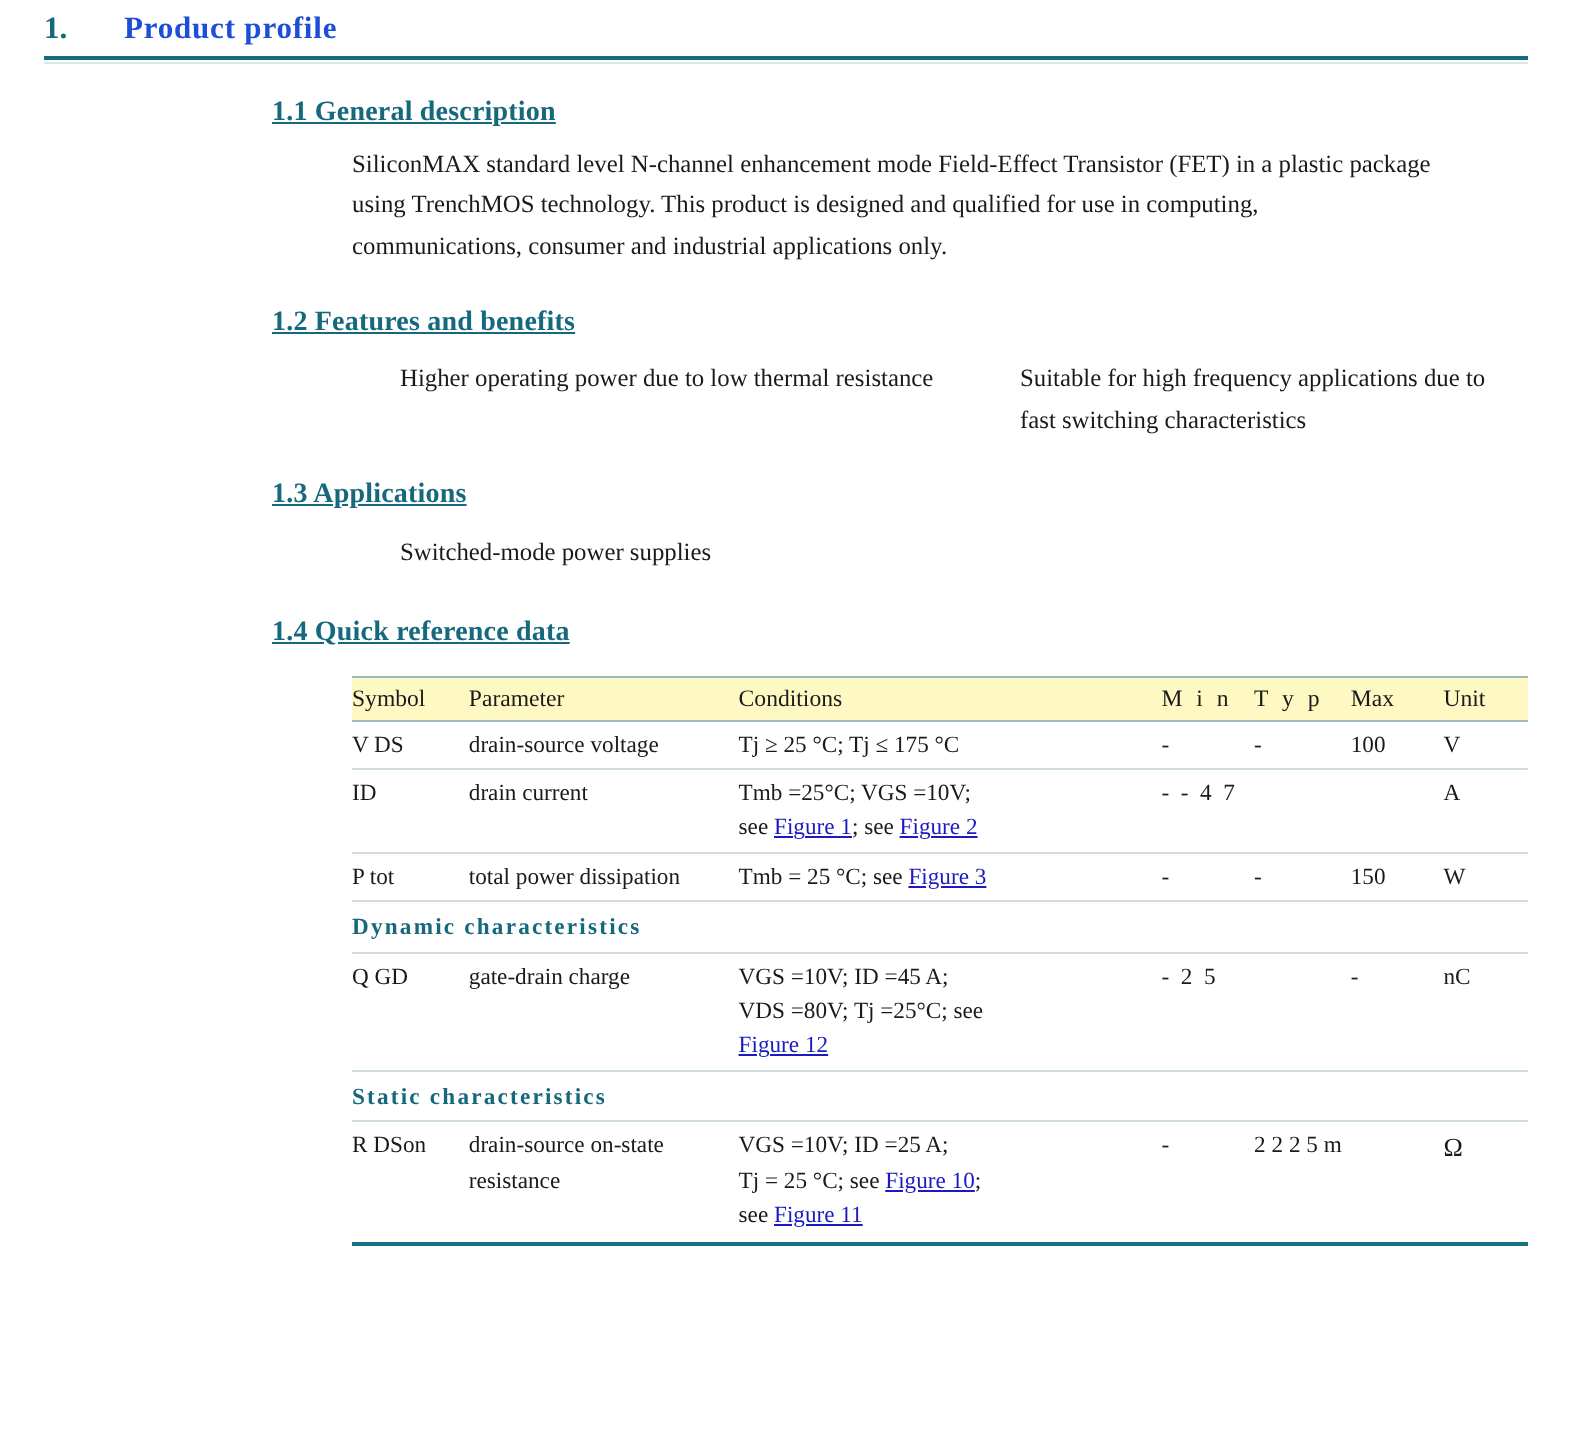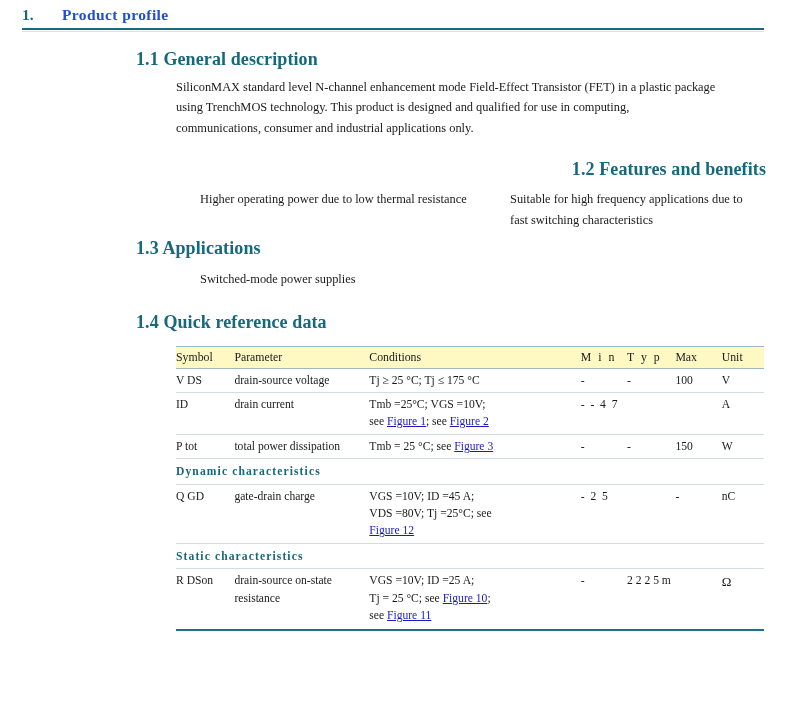--- a/index.html
+++ b/index.html
@@ -44,29 +44,30 @@
     margin: 1px 22px 0 22px;
     border-top: 1px solid #d8e6ea;
   }
 
   
   .content {
     padding-left: 136px;
     padding-right: 20px;
   }
   .subhead {
-    font-size: 18px;
+    font-size: 14px;
     font-weight: bold;
     color: #16687c;
     font-family: "Liberation Serif", serif;
     letter-spacing: 0.1px;
+    text-decoration: underline;
   }
   .sub-11 { margin-top: 17px; }
-  .sub-12 { margin-top: 21px; text-align: right; }
-  .sub-13 { margin-top: 8px; }
+  .sub-12 { margin-top: 21px; }
+  .sub-13 { margin-top: 20px; }
   .sub-14 { margin-top: 23px; }
 
   .body-block {
     margin-top: 7px;
     padding-left: 40px;
     font-size: 12.4px;
     line-height: 1.65;
     max-width: 540px;
   }
   .body-block p { margin: 0; }

